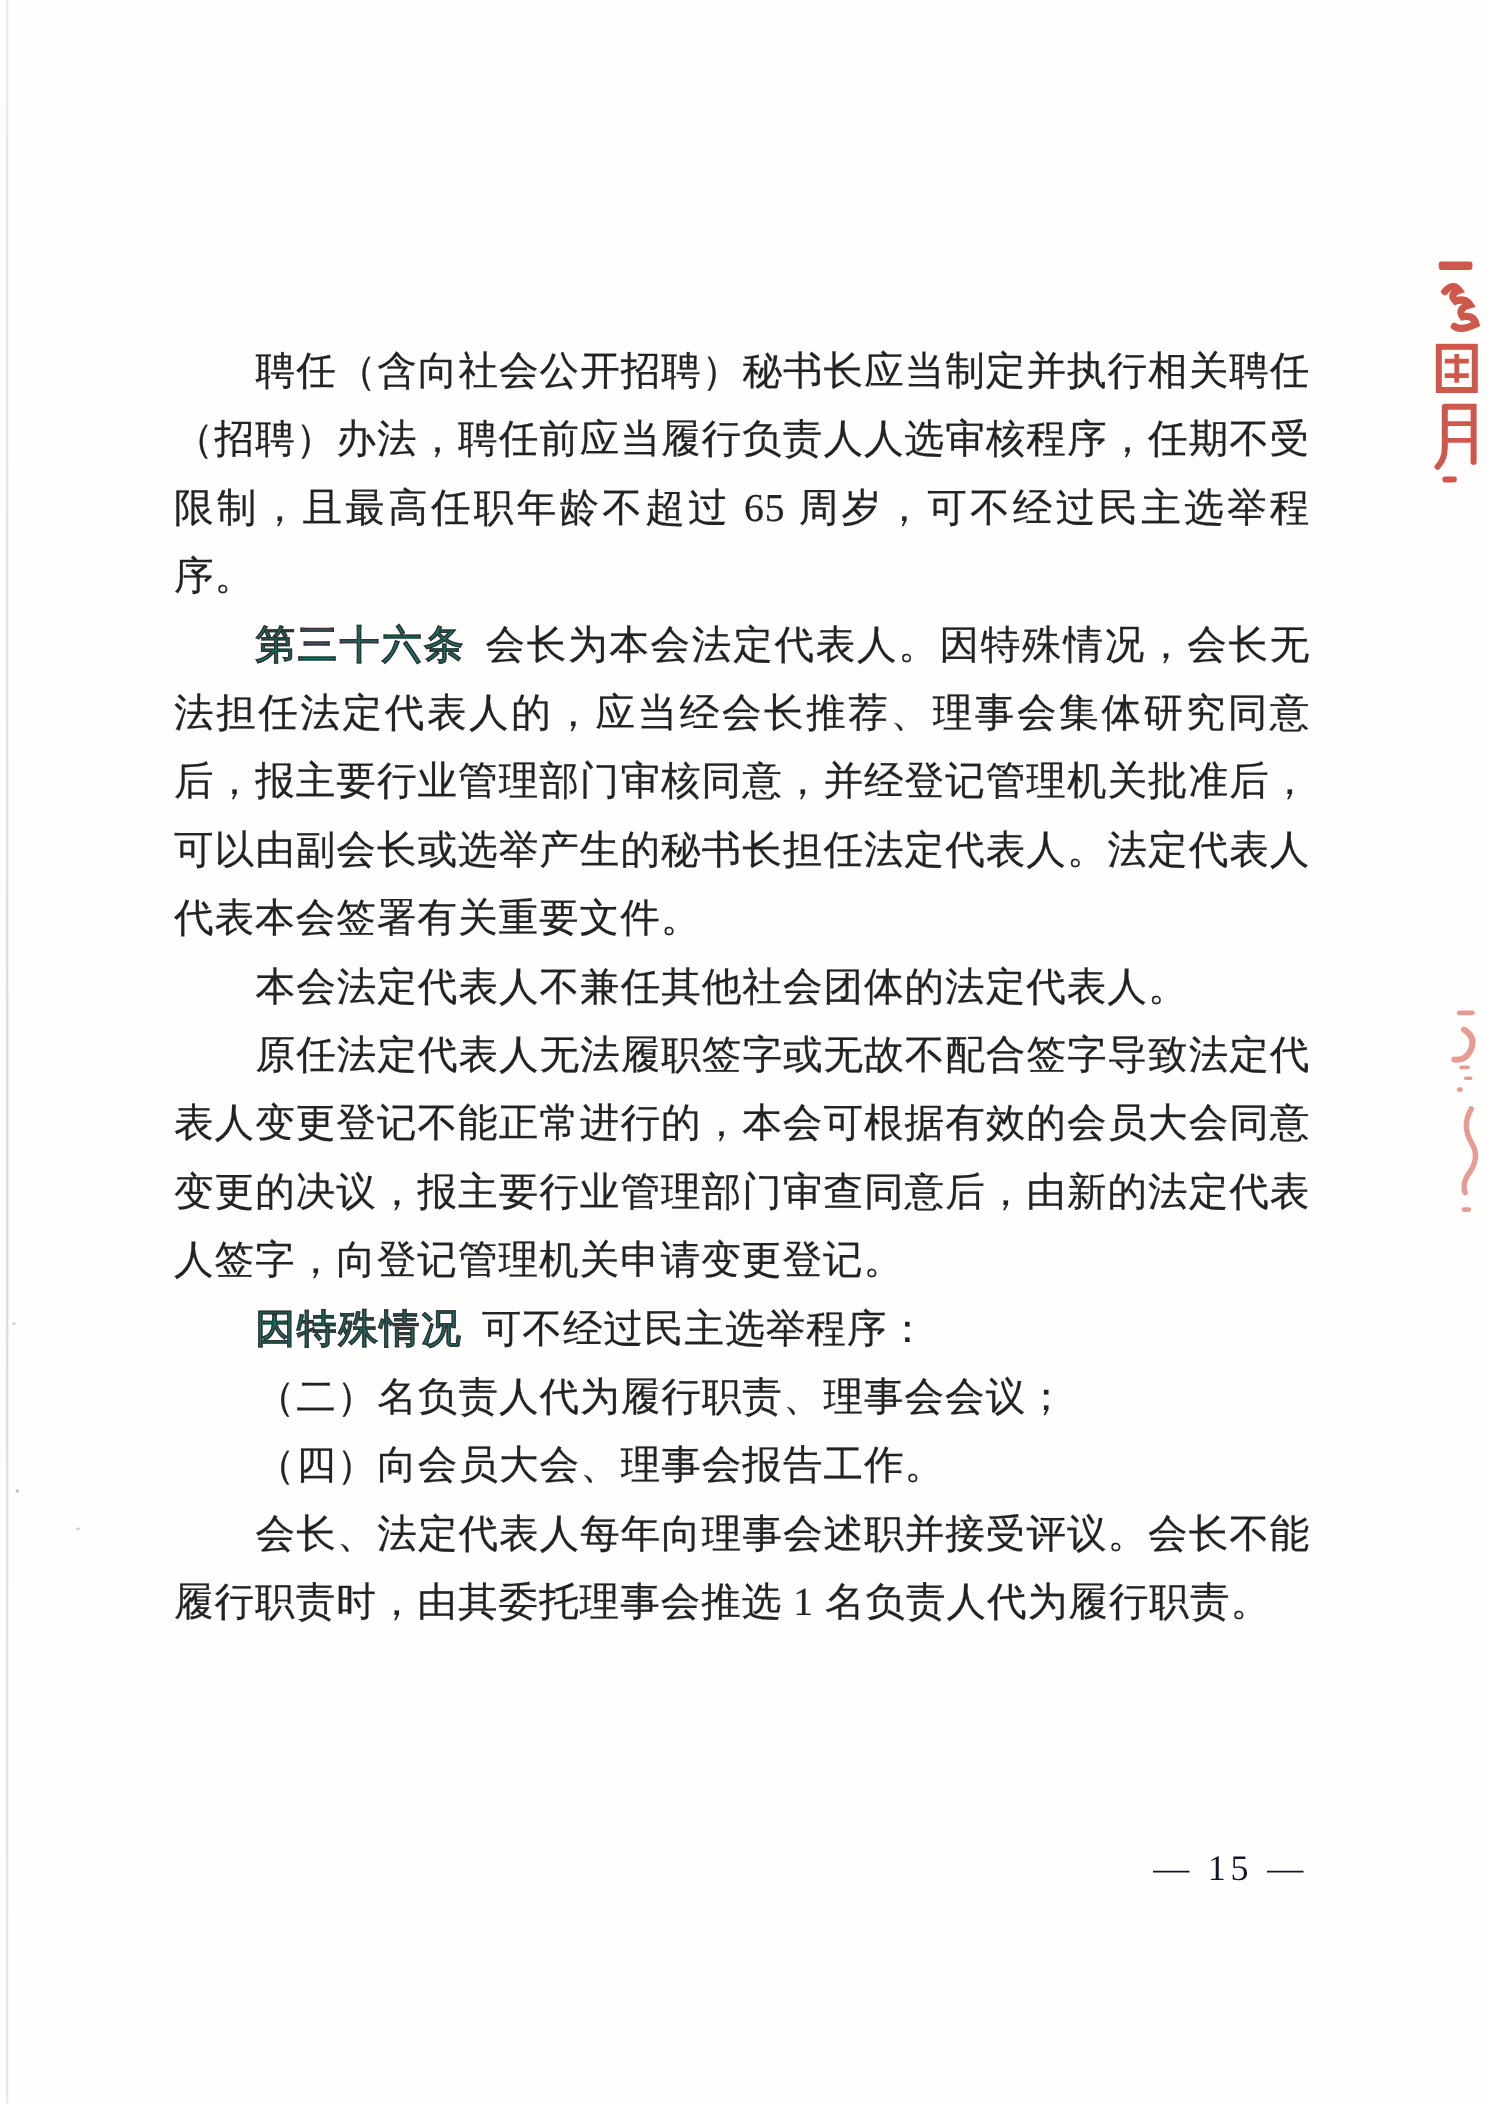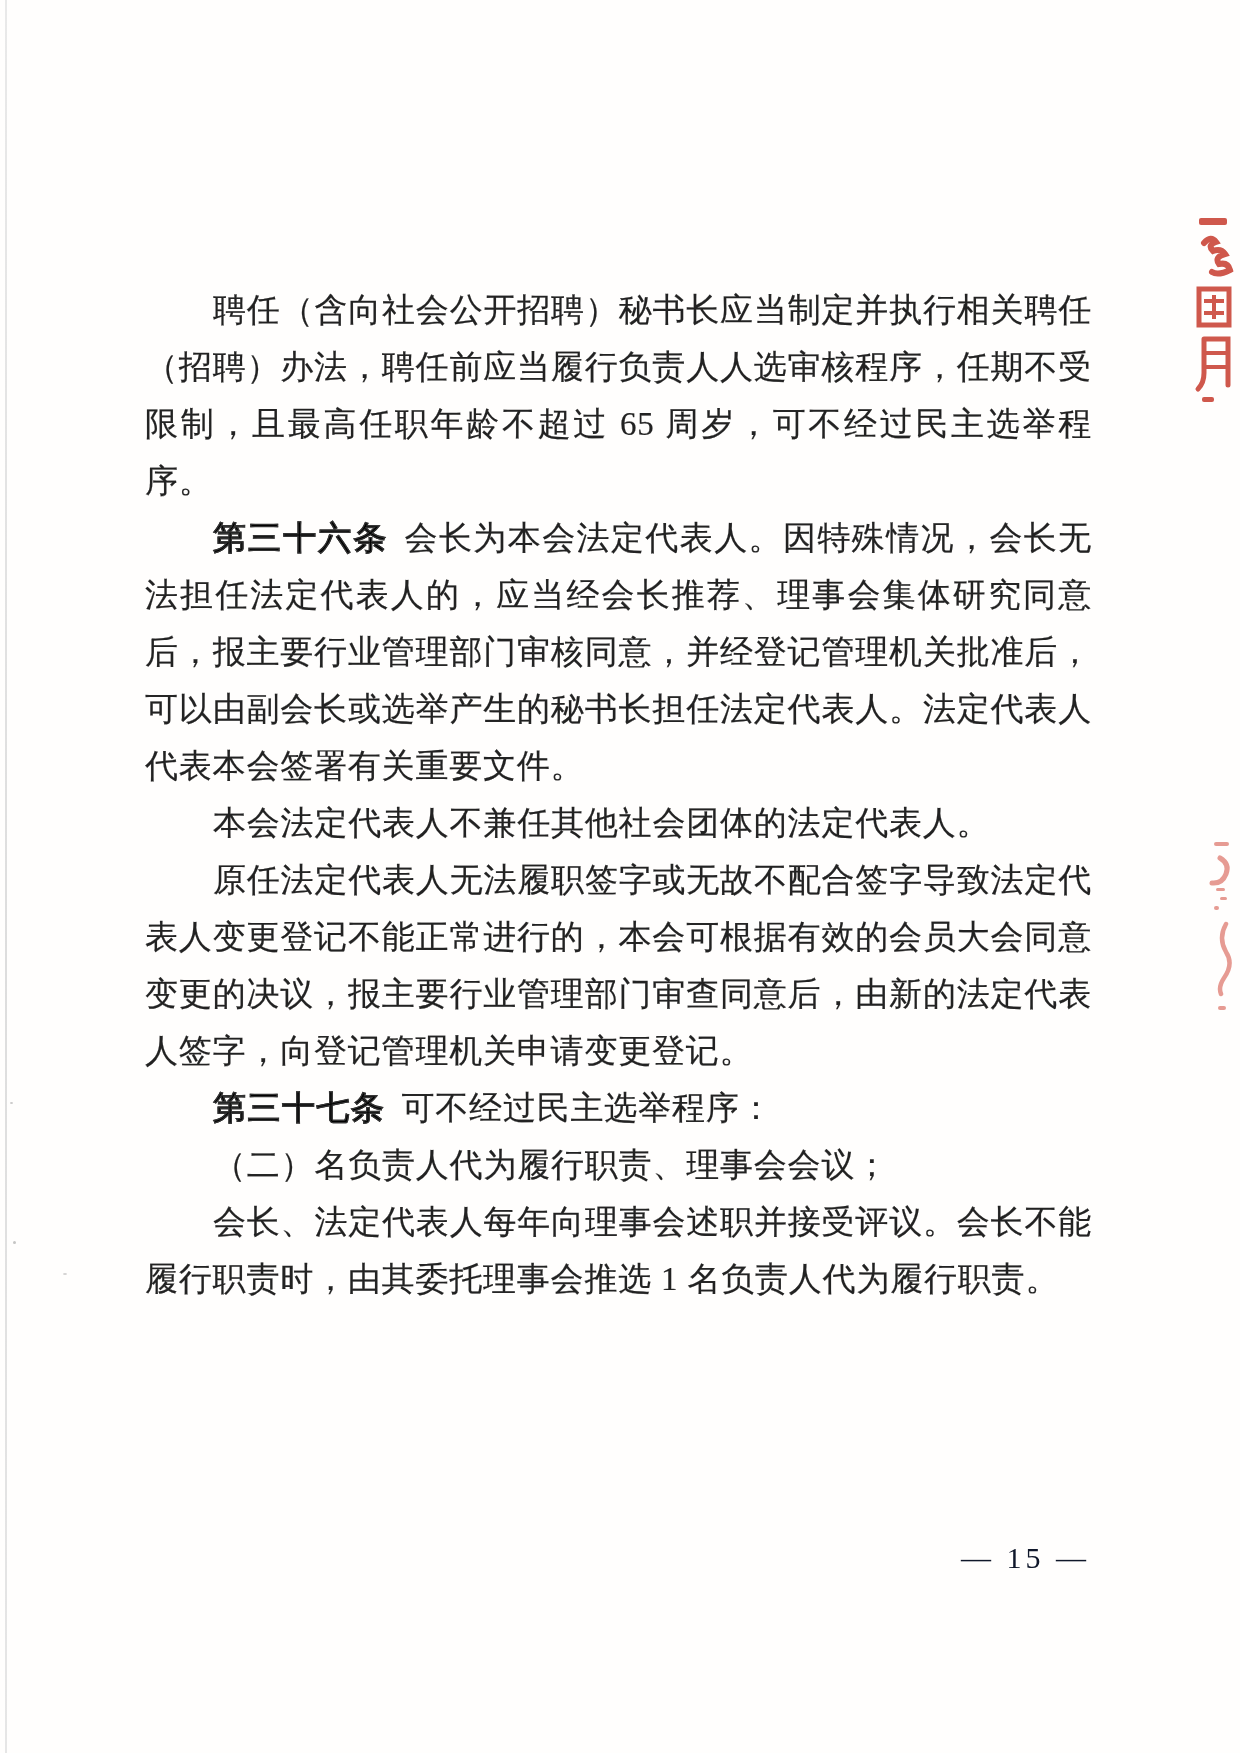--- a/index.html
+++ b/index.html
@@ -51,21 +51,21 @@
     color: #222222;
     text-align: justify;
     text-indent: 68px;
     font-weight: 400;
     -webkit-text-stroke: 0.2px #333;
   }
   .text-block p b.term {
     font-weight: 700;
     margin-right: 16px;
     letter-spacing: 1.5px;
-    color: #000000;
+    color: #0f766e;
   }
 
   .page-number {
     position: absolute;
     top: 1541px;
     right: 150px;
     font-size: 30px;
     color: #0f172a;
     letter-spacing: 4px;
     white-space: nowrap;
@@ -102,26 +102,27 @@
 
   <div class="text-block">
     <p><span>聘任（含向社会公开招聘）秘书长应当制定并执行相关聘任（招聘）办法，聘任前应当履行负责人人选审核程序，任期不受限制，且最高任职年龄不超过 65 周岁，可不经过民主选举程序。</span></p>
 
     <p><b class="term">第三十六条</b><span>会长为本会法定代表人。因特殊情况，会长无法担任法定代表人的，应当经会长推荐、理事会集体研究同意后，报主要行业管理部门审核同意，并经登记管理机关批准后，可以由副会长或选举产生的秘书长担任法定代表人。法定代表人代表本会签署有关重要文件。</span></p>
 
     <p><span>本会法定代表人不兼任其他社会团体的法定代表人。</span></p>
 
     <p><span>原任法定代表人无法履职签字或无故不配合签字导致法定代表人变更登记不能正常进行的，本会可根据有效的会员大会同意变更的决议，报主要行业管理部门审查同意后，由新的法定代表人签字，向登记管理机关申请变更登记。</span></p>
 
-    <p><b class="term">第三十七条</b><span>可不经过民主选举程序：</span></p>
+    <p><b class="term">因特殊情况</b><span>可不经过民主选举程序：</span></p>
 
 
     <p><span>（二）名负责人代为履行职责、理事会会议；</span></p>
 
 
+    <p><span>（四）向会员大会、理事会报告工作。</span></p>
 
     <p><span>会长、法定代表人每年向理事会述职并接受评议。会长不能履行职责时，由其委托理事会推选 1 名负责人代为履行职责。</span></p>
   </div>
 
   <svg class="stamp stamp-top" viewBox="0 0 42 192" xmlns="http://www.w3.org/2000/svg" color="#cc4a3e">
 
     <rect x="5" y="5" width="28" height="7" rx="2" fill="currentColor"></rect>
 
     <path d="M10,30 q7,-8 12,-1 q-9,3 -3,9 q8,-3 12,3 q-11,3 -6,10 q9,-2 11,6 q-12,6 -18,2" fill="none" stroke="currentColor" stroke-width="6" stroke-linecap="round"></path>
 

